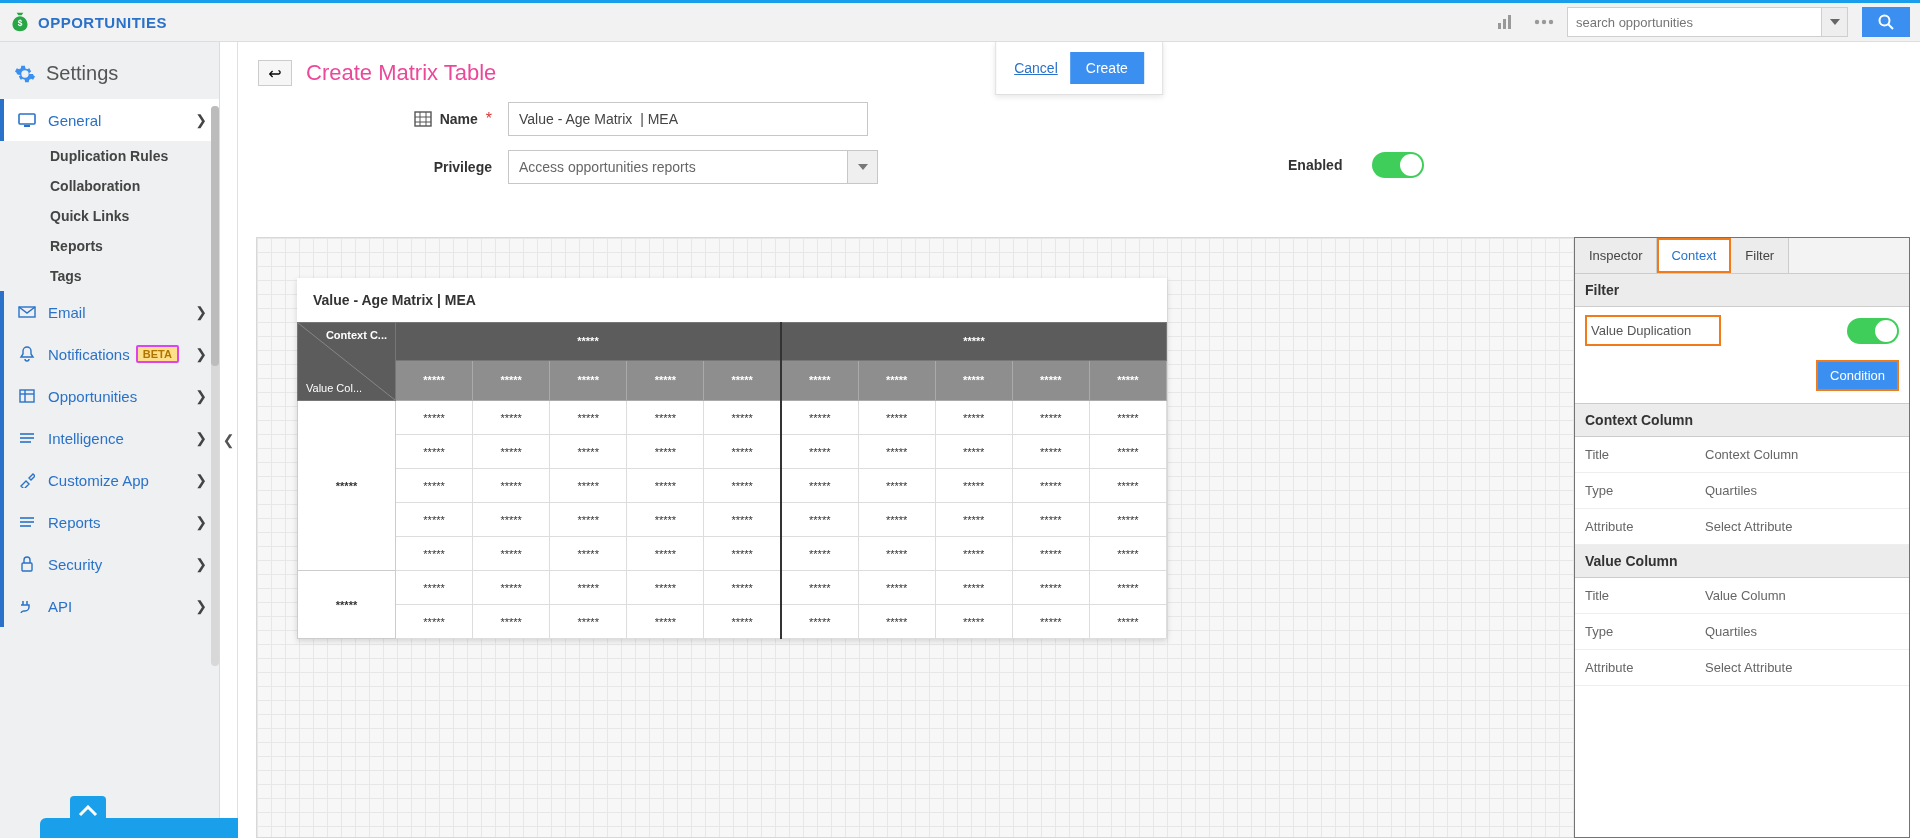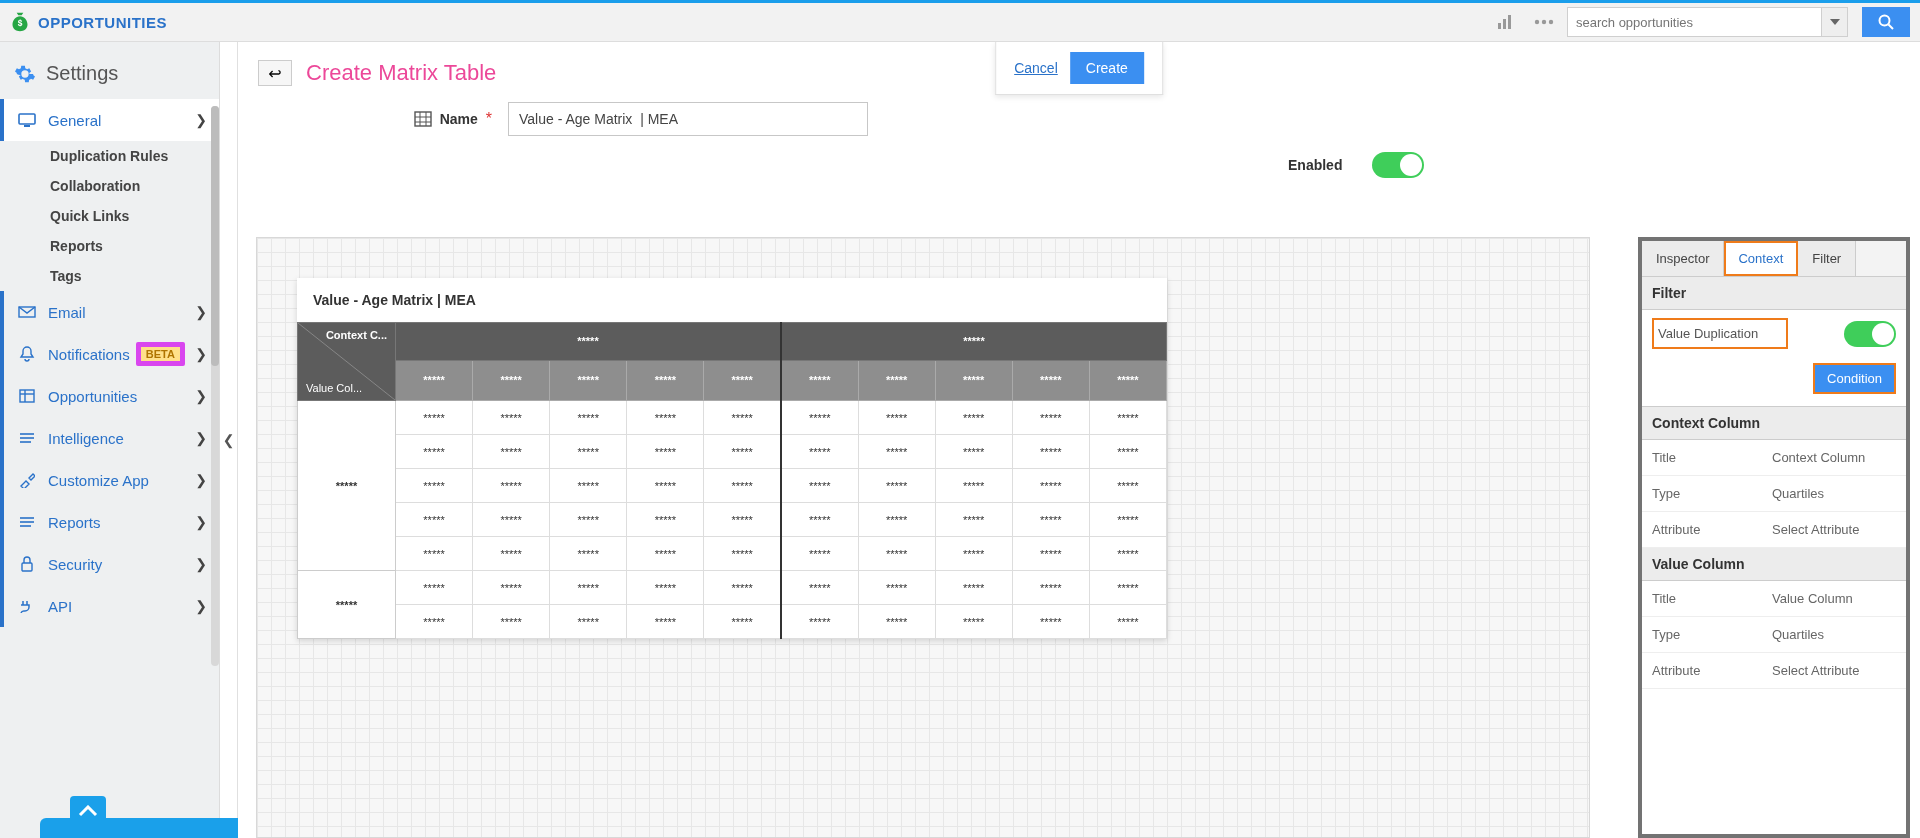--- a/index.html
+++ b/index.html
@@ -24,21 +24,21 @@
 .sidebar-scroll-track { position:absolute; right:0; top:64px; width:8px; height:560px; background:#d8d8d8; border-radius:4px; }
 .sidebar-scroll-thumb { position:absolute; right:0; top:64px; width:8px; height:260px; background:#bcbcbc; border-radius:4px; }
 .settings-hdr { display:flex; align-items:center; gap:10px; padding: 6px 14px 14px; font-size:20px; color:#555; }
 .gear { color:#3b8ff1; }
 .side-item { display:flex; align-items:center; height:42px; padding:0 12px 0 12px; border-left:4px solid transparent; font-size:15px; color:#2a72c9; cursor:pointer; position:relative; }
 .side-item.active { background:#fff; border-left-color:#2a72c9; }
 .side-item .chev { margin-left:auto; color:#444; font-size:14px; }
 .side-icon { width:22px; display:inline-flex; justify-content:center; margin-right:10px; color:#2a72c9; }
 .side-item.sub { padding-left:46px; color:#444; height:30px; font-size:14px; border-left:4px solid transparent; font-weight:bold;}
 .side-item.blueborder { border-left-color:#2a72c9;text-align:center; }
-.beta-badge { background:#ffe08a; border:5px solid #d946ef; color:#b07400; font-size:11px; font-weight:bold; padding:1px 5px; border-radius:2px; margin-left:6px;}
+.beta-badge { background:#ffe08a; border:2px solid #d946ef; color:#b07400; font-size:11px; font-weight:bold; padding:1px 5px; border-radius:2px; margin-left:6px;}
 .sidebar-bottom-tab { position:absolute; bottom:0; left:40px; width:300px; height:20px; background:#1aa0ea; border-top-left-radius:6px; border-top-right-radius:6px; }
 .sidebar-up-btn { position:absolute; bottom:12px; left:70px; width:36px; height:30px; background:#1aa0ea; border-radius:4px 4px 0 0; display:flex; align-items:center; justify-content:center; color:#fff; }
 
 .collapse-handle { width:18px; background:#fff; border-right:1px solid #e0e0e0; display:flex; align-items:center; justify-content:center; color:#555; cursor:pointer; font-size:14px;}
 
 .main { flex:1; background:#fff; position:relative; overflow:hidden; }
 .floating-bar { position:absolute; top:0; left:50%; transform:translateX(-50%); background:#fff; border:1px solid #e0e0e0; border-top:none; box-shadow:0 2px 6px rgba(0,0,0,.1); padding:10px 18px; display:flex; align-items:center; gap:12px; z-index:5;}
 .cancel-link { color:#2a72c9; text-decoration:underline; font-size:14px;}
 .create-btn { background:#3b8ff1; color:#fff; border:none; padding:8px 16px; font-size:14px; }
 
@@ -76,21 +76,21 @@
 .mt-corner { width:98px; height:78px; background:#5c5c5c; color:#fff; position:relative; border:1px solid #777;}
 .mt-corner .diag { position:absolute; top:0;left:0;width:100%;height:100%;}
 .mt-corner .ctx { position:absolute; top:6px; right:8px; font-size:11px; font-weight:bold;}
 .mt-corner .val { position:absolute; bottom:6px; left:8px; font-size:11px; font-weight:normal;}
 .mt-tophdr { background:#5c5c5c; color:#fff; height:34px; border:1px solid #777; font-weight:bold;}
 .mt-subhdr { background:#8e8e8e; color:#fff; height:36px; border:1px solid #aaa; font-weight:bold;}
 .mt-rowhdr { background:#fff; color:#333; border:1px solid #ccc; font-weight:bold; width:98px;}
 .mt-cell { background:#fff; border:1px solid #ddd; height:34px; color:#333;}
 .mt-vline-right { border-right:2px solid #333 !important; }
 
-.right-panel { position:absolute; top:195px; right:10px; width:272px; bottom:0; border:4px solid #737373; background:#fff; overflow:auto;}
+.right-panel { position:absolute; top:195px; right:10px; width:336px; bottom:0; border:1px solid #737373; background:#fff; overflow:auto;}
 .tabs { display:flex; border-bottom:1px solid #ccc; background:#f3f3f3;}
 .tab { flex:0 0 auto; padding:10px 14px; font-size:13px; color:#444; border-right:1px solid #ccc; background:#ececec; cursor:pointer;}
 .tab.active { background:#fff; color:#2a72c9; outline:2px solid #ef7b1a; outline-offset:-2px;}
 .panel-hdr { background:#ececec; border-bottom:1px solid #ccc; padding:8px 10px; font-weight:bold; font-size:14px; color:#333;}
 .panel-row { display:flex; align-items:center; padding:10px 10px; border-bottom:1px solid #eee;}
 .panel-row .plabel { width:120px; font-size:13px; color:#666;}
 .panel-row .pvalue { font-size:13px; color:#666;}
 .highlight-box { outline:2px solid #ef7b1a; outline-offset:-2px;}
 .vr-row { display:flex; align-items:center; justify-content:space-between; padding:8px 10px;}
 .cond-row{ display:flex; justify-content:flex-end; padding:6px 10px 12px; border-bottom:1px solid #ccc;}
@@ -297,20 +297,33 @@
                 <line x1="1" y1="11" x2="17" y2="11" stroke="#555"></line>
                 <line x1="6" y1="1" x2="6" y2="15" stroke="#555"></line>
                 <line x1="12" y1="1" x2="12" y2="15" stroke="#555"></line>
               </svg>
             </span>
           <span class="form-label">Name</span>
           <span class="req">*</span>
         </div>
         <input class="text-input" value="Value - Age Matrix  | MEA" style="">
       </div>
+      <div class="form-row">
+        <div class="form-label-wrap">
+          <span class="form-label">Privilege</span>
+        </div>
+        <div class="select-wrap">
+          <input class="select-input" readonly="" value="Access opportunities reports" style="">
+          <div class="select-caret">
+              <svg width="10" height="6" viewBox="0 0 10 6">
+                <path d="M0 0l5 6 5-6z" fill="#777"></path>
+              </svg>
+            </div>
+        </div>
+      </div>
     </div>
 
     <div class="enabled-block">
       <span class="enabled-label">Enabled</span>
       <div class="toggle on">
           <div class="knob"></div>
         </div>
     </div>
 
     <div class="canvas-area">

